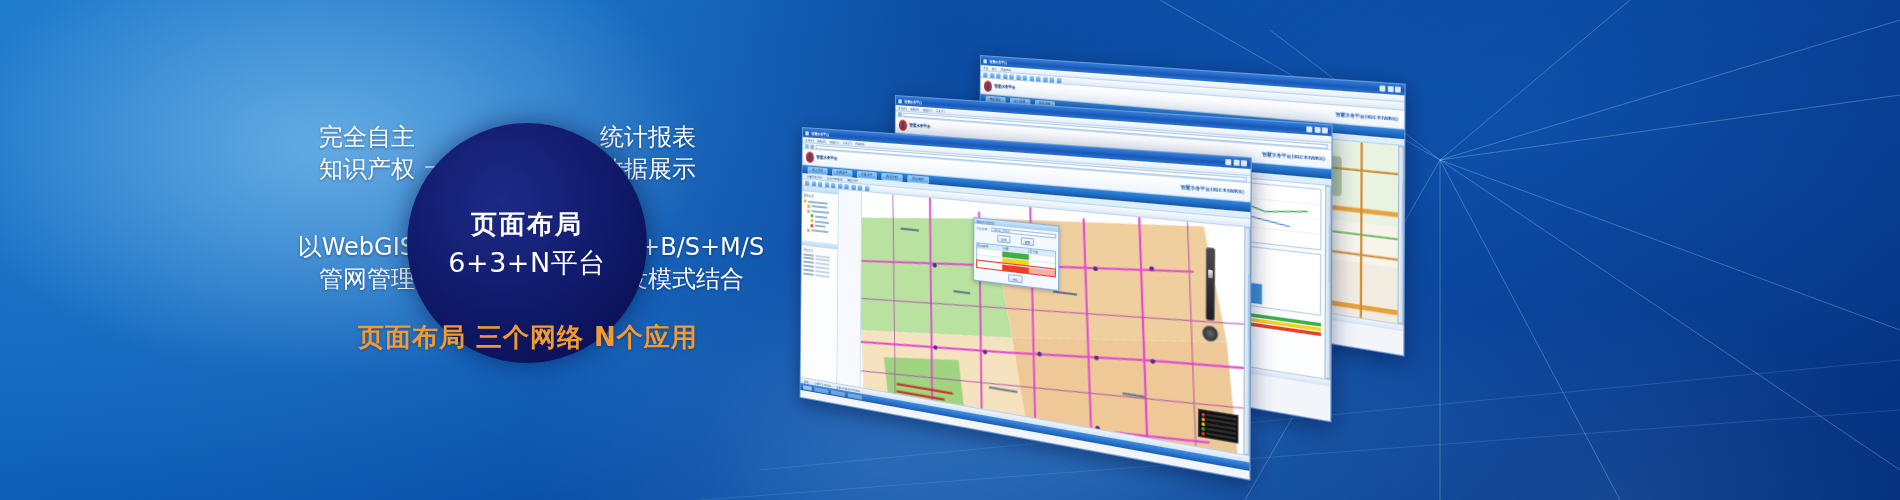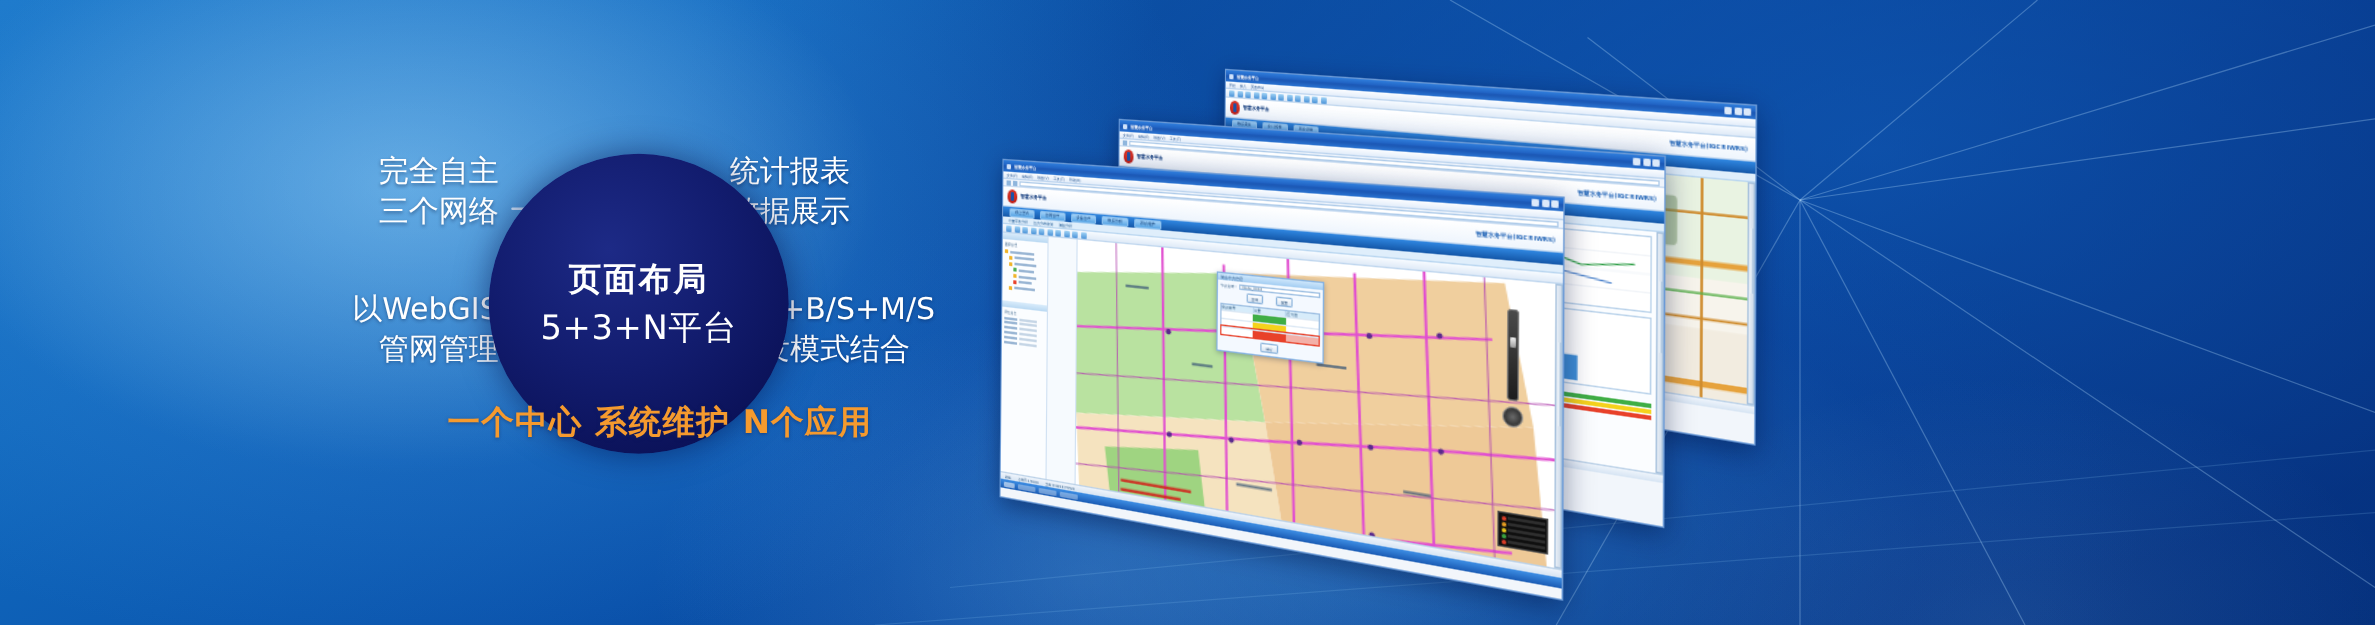--- a/index.html
+++ b/index.html
@@ -22,21 +22,21 @@
   }
   .bg-haze {
     position:absolute; border-radius:50%; pointer-events:none;
     background:radial-gradient(closest-side, rgba(160,215,250,.30), rgba(160,215,250,0));
   }
 
   
   #grid { position:absolute; inset:0; pointer-events:none; }
 
   
-  #infographic { position:absolute; left:254px; top:100px; width:520px; height:300px; }
+  #infographic { position:absolute; left:270px; top:100px; width:520px; height:300px; }
 
   .circle {
     position:absolute; left:137px; top:23px; width:240px; height:240px;
     border-radius:50%;
     background:radial-gradient(circle at 40% 32%, #1d2a86 0%, #121c6e 45%, #0b1259 78%, #080d46 100%);
     box-shadow:0 0 26px rgba(4,14,70,.55);
     display:flex; flex-direction:column; align-items:center; justify-content:center;
     color:#fff; text-align:center; line-height:1;
   }
   .circle .c-l1 { font-size:26px; font-weight:700; letter-spacing:2px; margin-bottom:12px; }
@@ -646,39 +646,39 @@
 
   <div id="infographic">
 
     <div class="connector" id="c-tl"></div>
     <div class="connector" id="c-bl"></div>
     <div class="connector" id="c-tr"></div>
     <div class="connector" id="c-br"></div>
 
     <div class="node left" id="n-tl">
       <div>完全自主</div>
-      <div>三个网络</div>
+      <div>知识产权</div>
     </div>
 
     <div class="node left" id="n-bl">
       <div>以WebGIS</div>
       <div>管网管理</div>
     </div>
 
     <div class="node right" id="n-tr">
       <div>统计报表</div>
       <div>数据展示</div>
     </div>
 
     <div class="node right" id="n-br">
       <div>C/S+B/S+M/S</div>
       <div>开发模式结合</div>
     </div>
 
     <div class="circle">
       <div class="c-l1">页面布局</div>
-      <div class="c-l3">5+3+N平台</div>
+      <div class="c-l3">6+3+N平台</div>
     </div>
   </div>
 
-  <div id="tagline">一个中心  系统维护  N个应用</div>
+  <div id="tagline">页面布局  三个网络  N个应用</div>
 
 </div>
 
 </body></html>

